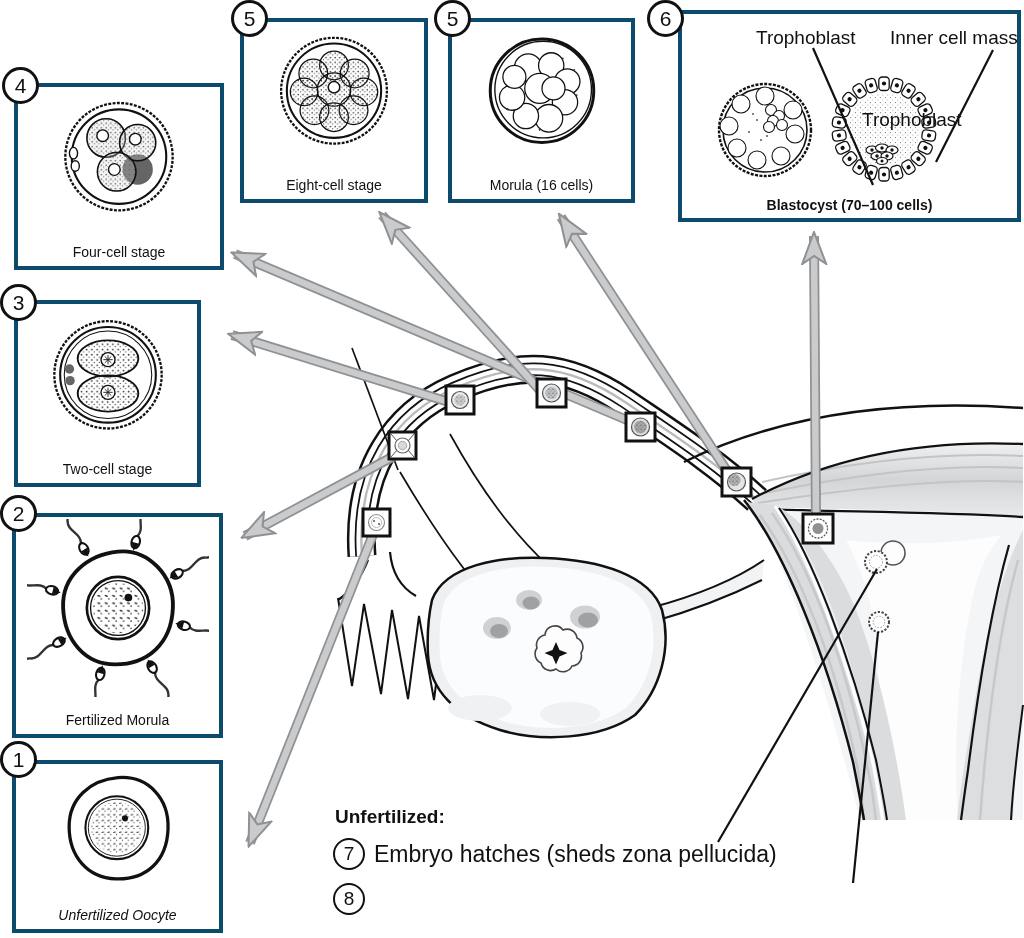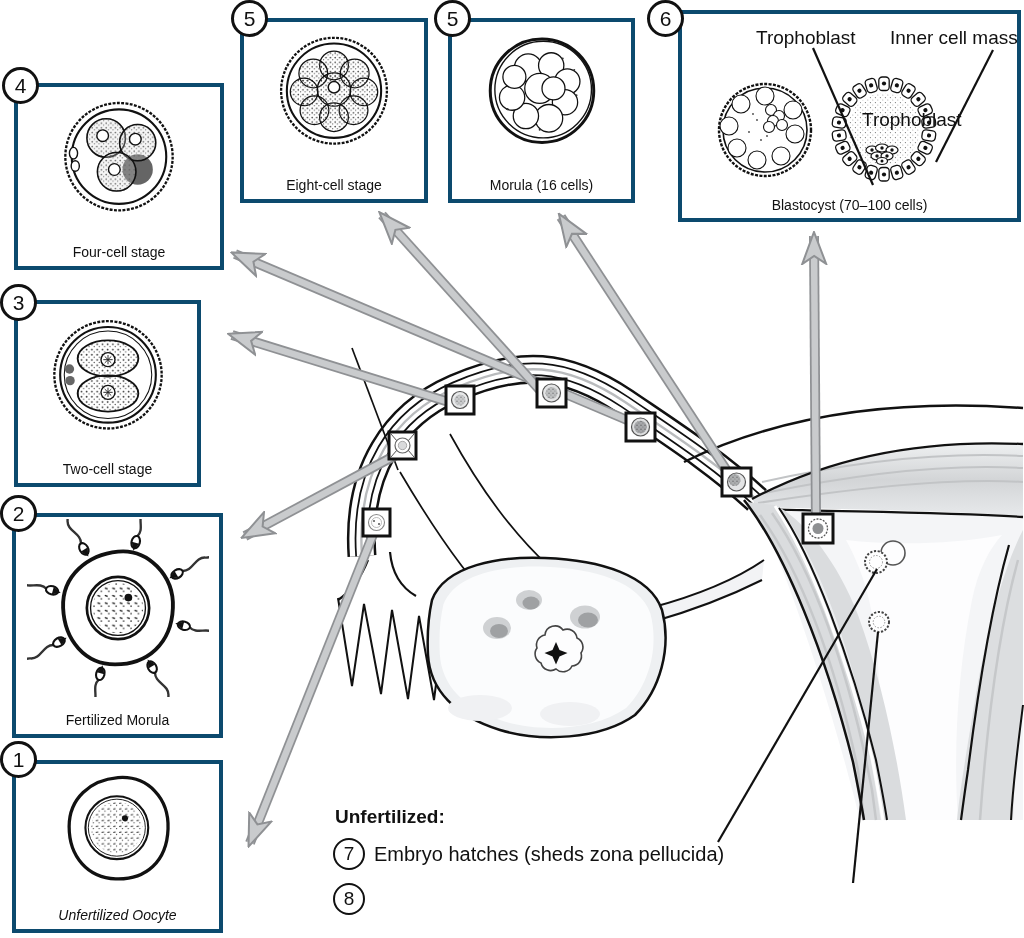--- a/index.html
+++ b/index.html
@@ -10,21 +10,21 @@
   .sbox svg{flex:0 0 auto;}
   .cap{position:absolute;left:0;right:0;bottom:6px;text-align:center;font-size:14px;color:#111;}
   .badge{position:absolute;width:37px;height:37px;border:3px solid #111;border-radius:50%;
          background:#fff;box-sizing:border-box;display:flex;align-items:center;justify-content:center;
          font-size:21px;z-index:6;}
   .lbl{position:absolute;font-size:19px;white-space:nowrap;}
   .imp-head{position:absolute;left:335px;top:806px;font-size:19px;font-weight:bold;}
   .imp-row{position:absolute;display:flex;align-items:center;gap:9px;}
   .imp-badge{width:32px;height:32px;border:2.5px solid #111;border-radius:50%;background:#fff;
              box-sizing:border-box;display:flex;align-items:center;justify-content:center;font-size:19px;flex:0 0 auto;}
-  .imp-text{font-size:20px;white-space:nowrap;}
+  .imp-text{font-size:23px;white-space:nowrap;}
   svg{display:block;}
 </style>
 </head>
 <body>
 
 <div id="stage">
 
   <svg width="1024" height="938" viewBox="0 0 1024 938" style="position:absolute;left:0;top:0;z-index:1;">
     <defs>
       <marker id="ah" viewBox="0 0 34 28" markerWidth="34" markerHeight="28" refX="29" refY="14" orient="auto" markerUnits="userSpaceOnUse">
@@ -432,21 +432,21 @@
         <circle cx="58" cy="90" r="1.7"></circle>
           <circle cx="68" cy="90" r="1.7"></circle>
           <circle cx="63" cy="95" r="1.5"></circle>
       </g>
     </svg>
     <svg width="337" height="206" viewBox="0 0 337 206" style="position:absolute;left:0;top:0;pointer-events:none;">
       <line x1="131" y1="34" x2="191" y2="171" stroke="#111" stroke-width="2.2"></line>
       <line x1="311" y1="36" x2="254" y2="148" stroke="#111" stroke-width="2.2"></line>
     </svg>
     <span class="lbl" style="left:180px;top:95px;">Trophoblast</span>
-    <div class="cap" style="bottom:5px;">Blastocyst (70–100 cells)</div>
+    <div class="cap" style="bottom:5px;font-weight:bold;">Blastocyst (70–100 cells)</div>
   </div>
 
   <div class="sbox" style="left:14px;top:300px;width:187px;height:187px;z-index:2;">
     <svg width="150" height="140" viewBox="0 0 120 120" style="margin-top:2px;">
       <defs>
           <pattern id="sp3" patternUnits="userSpaceOnUse" width="4.5" height="4.5">
             <circle cx="1.2" cy="1.3" r="0.75" fill="#2f2f2f"></circle>
             <circle cx="3.2" cy="3.4" r="0.6" fill="#555"></circle>
           </pattern>
         </defs>

